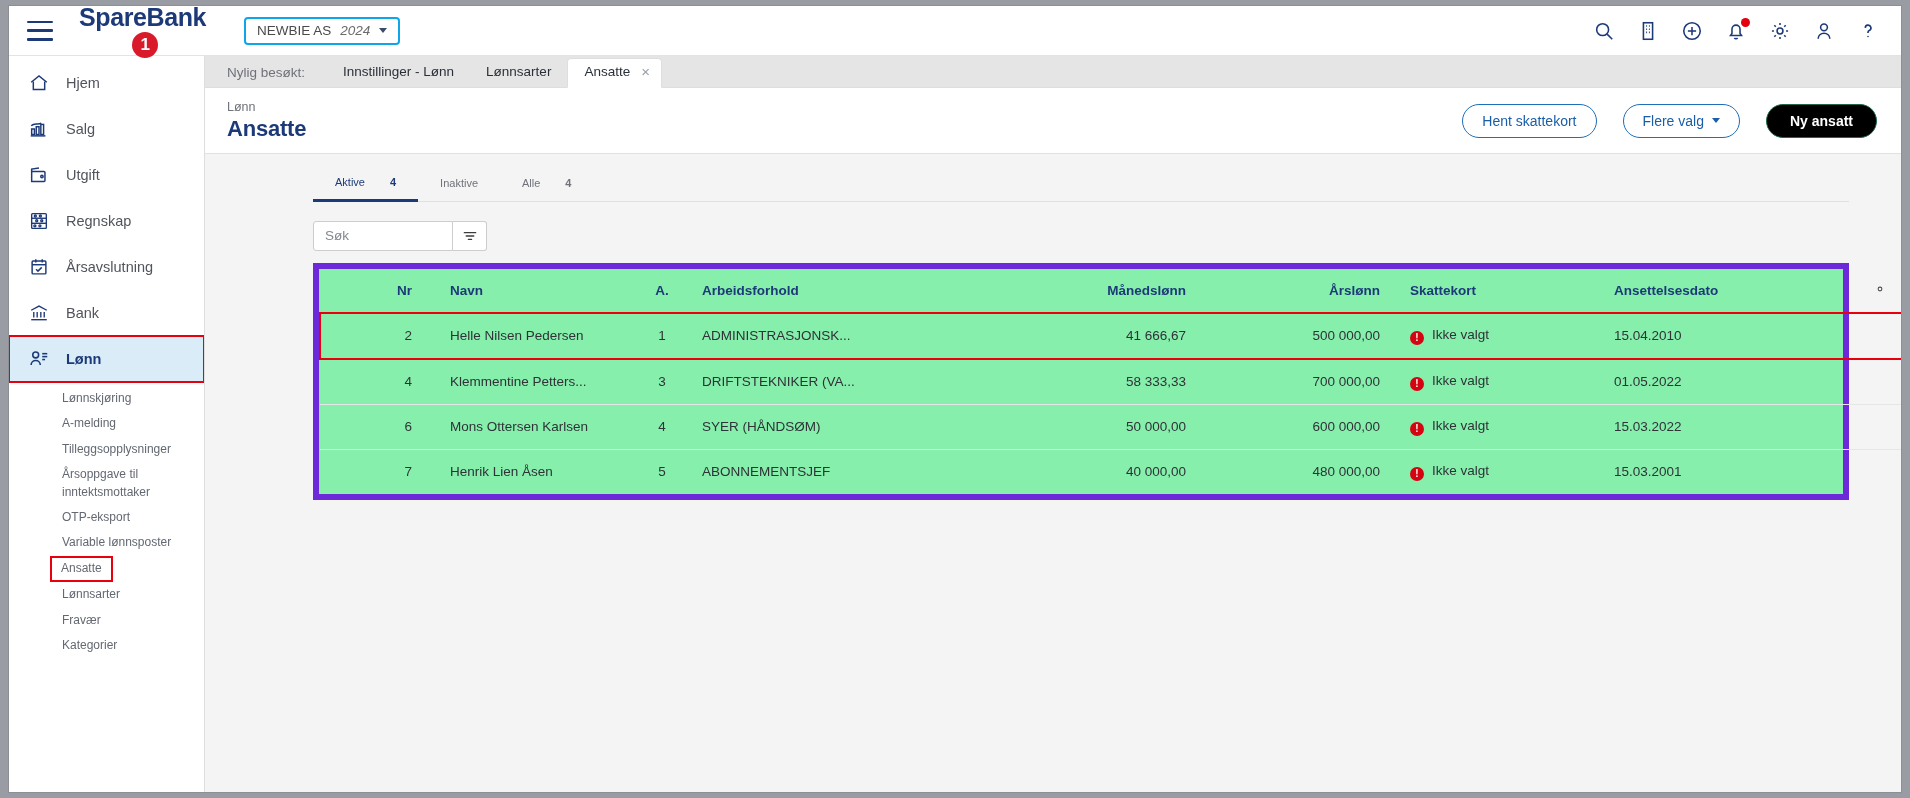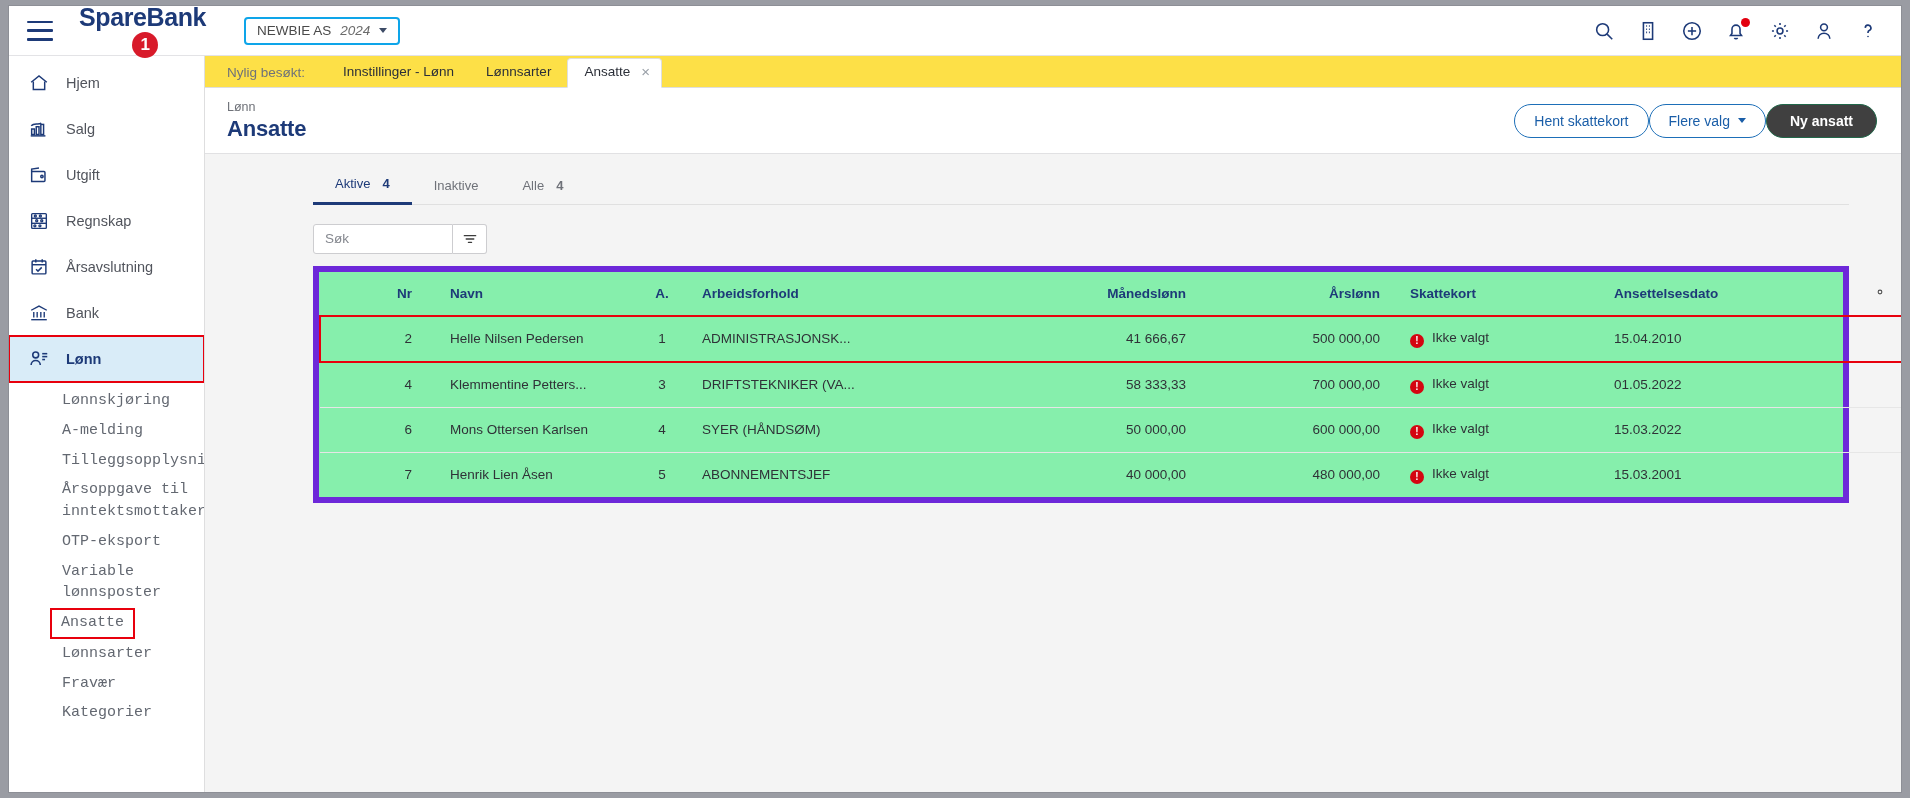--- a/index.html
+++ b/index.html
@@ -107,43 +107,42 @@
     outline: 2.5px solid #e8000d;
     outline-offset: -1px;
     position: relative;
     z-index: 2;
   }
   .nav-icon { width: 24px; height: 24px; flex-shrink: 0; color: #1d3a78; display:flex; align-items:center; justify-content:center;}
   .subnav { padding-top: 4px; }
   .sub-item {
     display: block;
     padding: 4px 10px 4px 53px;
-    font-size: 15px;
+    font-size: 12px;
     color: #636871;
     line-height: 1.45;
     cursor: pointer;
-    font-family: Liberation Mono, monospace;
   }
   .sub-item.boxed {
     display: inline-block;
     margin-left: 41px;
     padding: 2px 9px 3px 9px;
     border: 2.5px solid #e8000d;
     color: #636871;
   }
 
   
   .main { flex: 1; display: flex; flex-direction: column; min-width: 0; background: #fff; }
 
   .recent-bar {
     height: 32px;
     display: flex; align-items: flex-end;
     padding-left: 22px;
     border-bottom: 1px solid #dededf;
-    background: #fde047;
+    background: #e5e5e5;
     gap: 0;
   }
   .recent-label {
     font-size: 13.5px; color: #6f7279;
     padding-bottom: 7px; margin-right: 22px;
   }
   .recent-tab {
     font-size: 13.5px; color: #2b2f38;
     padding: 5px 16px 8px 16px;
     cursor: pointer;
@@ -161,31 +160,31 @@
 
   .page-head {
     height: 66px;
     display: flex; align-items: center;
     padding: 0 24px 0 22px;
     border-bottom: 1px solid #e1e1e3;
     background: #fff;
   }
   .crumb { font-size: 12.5px; color: #6f7279; margin-bottom: 2px; }
   .ptitle { font-size: 22px; font-weight: bold; color: #1d3a78; letter-spacing: -0.2px; }
-  .head-actions { margin-left: auto; display: flex; align-items: center; gap: 0; }
+  .head-actions { margin-left: auto; display: flex; align-items: center; gap: 26px; }
   .btn {
     height: 34px; padding: 0 19px;
     border-radius: 18px;
     font-size: 14px;
     display: flex; align-items: center; gap: 8px;
     cursor: pointer;
     white-space: nowrap;
   }
   .btn-outline { background: #fff; border: 1.3px solid #1d6fb8; color: #1a5ea8; }
-  .btn-primary { background: #404040; border: 1.3px solid #21684a; color: #fff; font-weight: bold; padding: 16px 23px; }
+  .btn-primary { background: #000000; border: 1.3px solid #21684a; color: #fff; font-weight: bold; padding: 16px 23px; }
   .caret-blue {
     width: 0; height: 0;
     border-left: 4.5px solid transparent;
     border-right: 4.5px solid transparent;
     border-top: 5px solid #1a5ea8;
   }
 
   .content {
     flex: 1;
     background: #f4f4f4;
@@ -193,25 +192,25 @@
     overflow: hidden;
   }
   .content-inner { padding: 14px 52px 0 108px; }
 
   .tabs {
     display: flex;
     border-bottom: 1.5px solid #e0e0e0;
     gap: 0;
   }
   .tab {
-    font-size: 13px;
+    font-size: 11px;
     color: #6f7279;
     padding: 8px 22px 11px 22px;
     cursor: pointer;
-    display: flex; align-items: flex-end; gap: 12px;
+    display: flex; align-items: center; gap: 25px;
   }
   .tab .cnt { font-weight: bold; }
   .tab.active {
     color: #1d3a78;
     border-bottom: 3px solid #1d3a78;
     margin-bottom: -1.5px;
   }
 
   .searchrow { margin-top: 19px; display: flex; }
   .searchbox {

